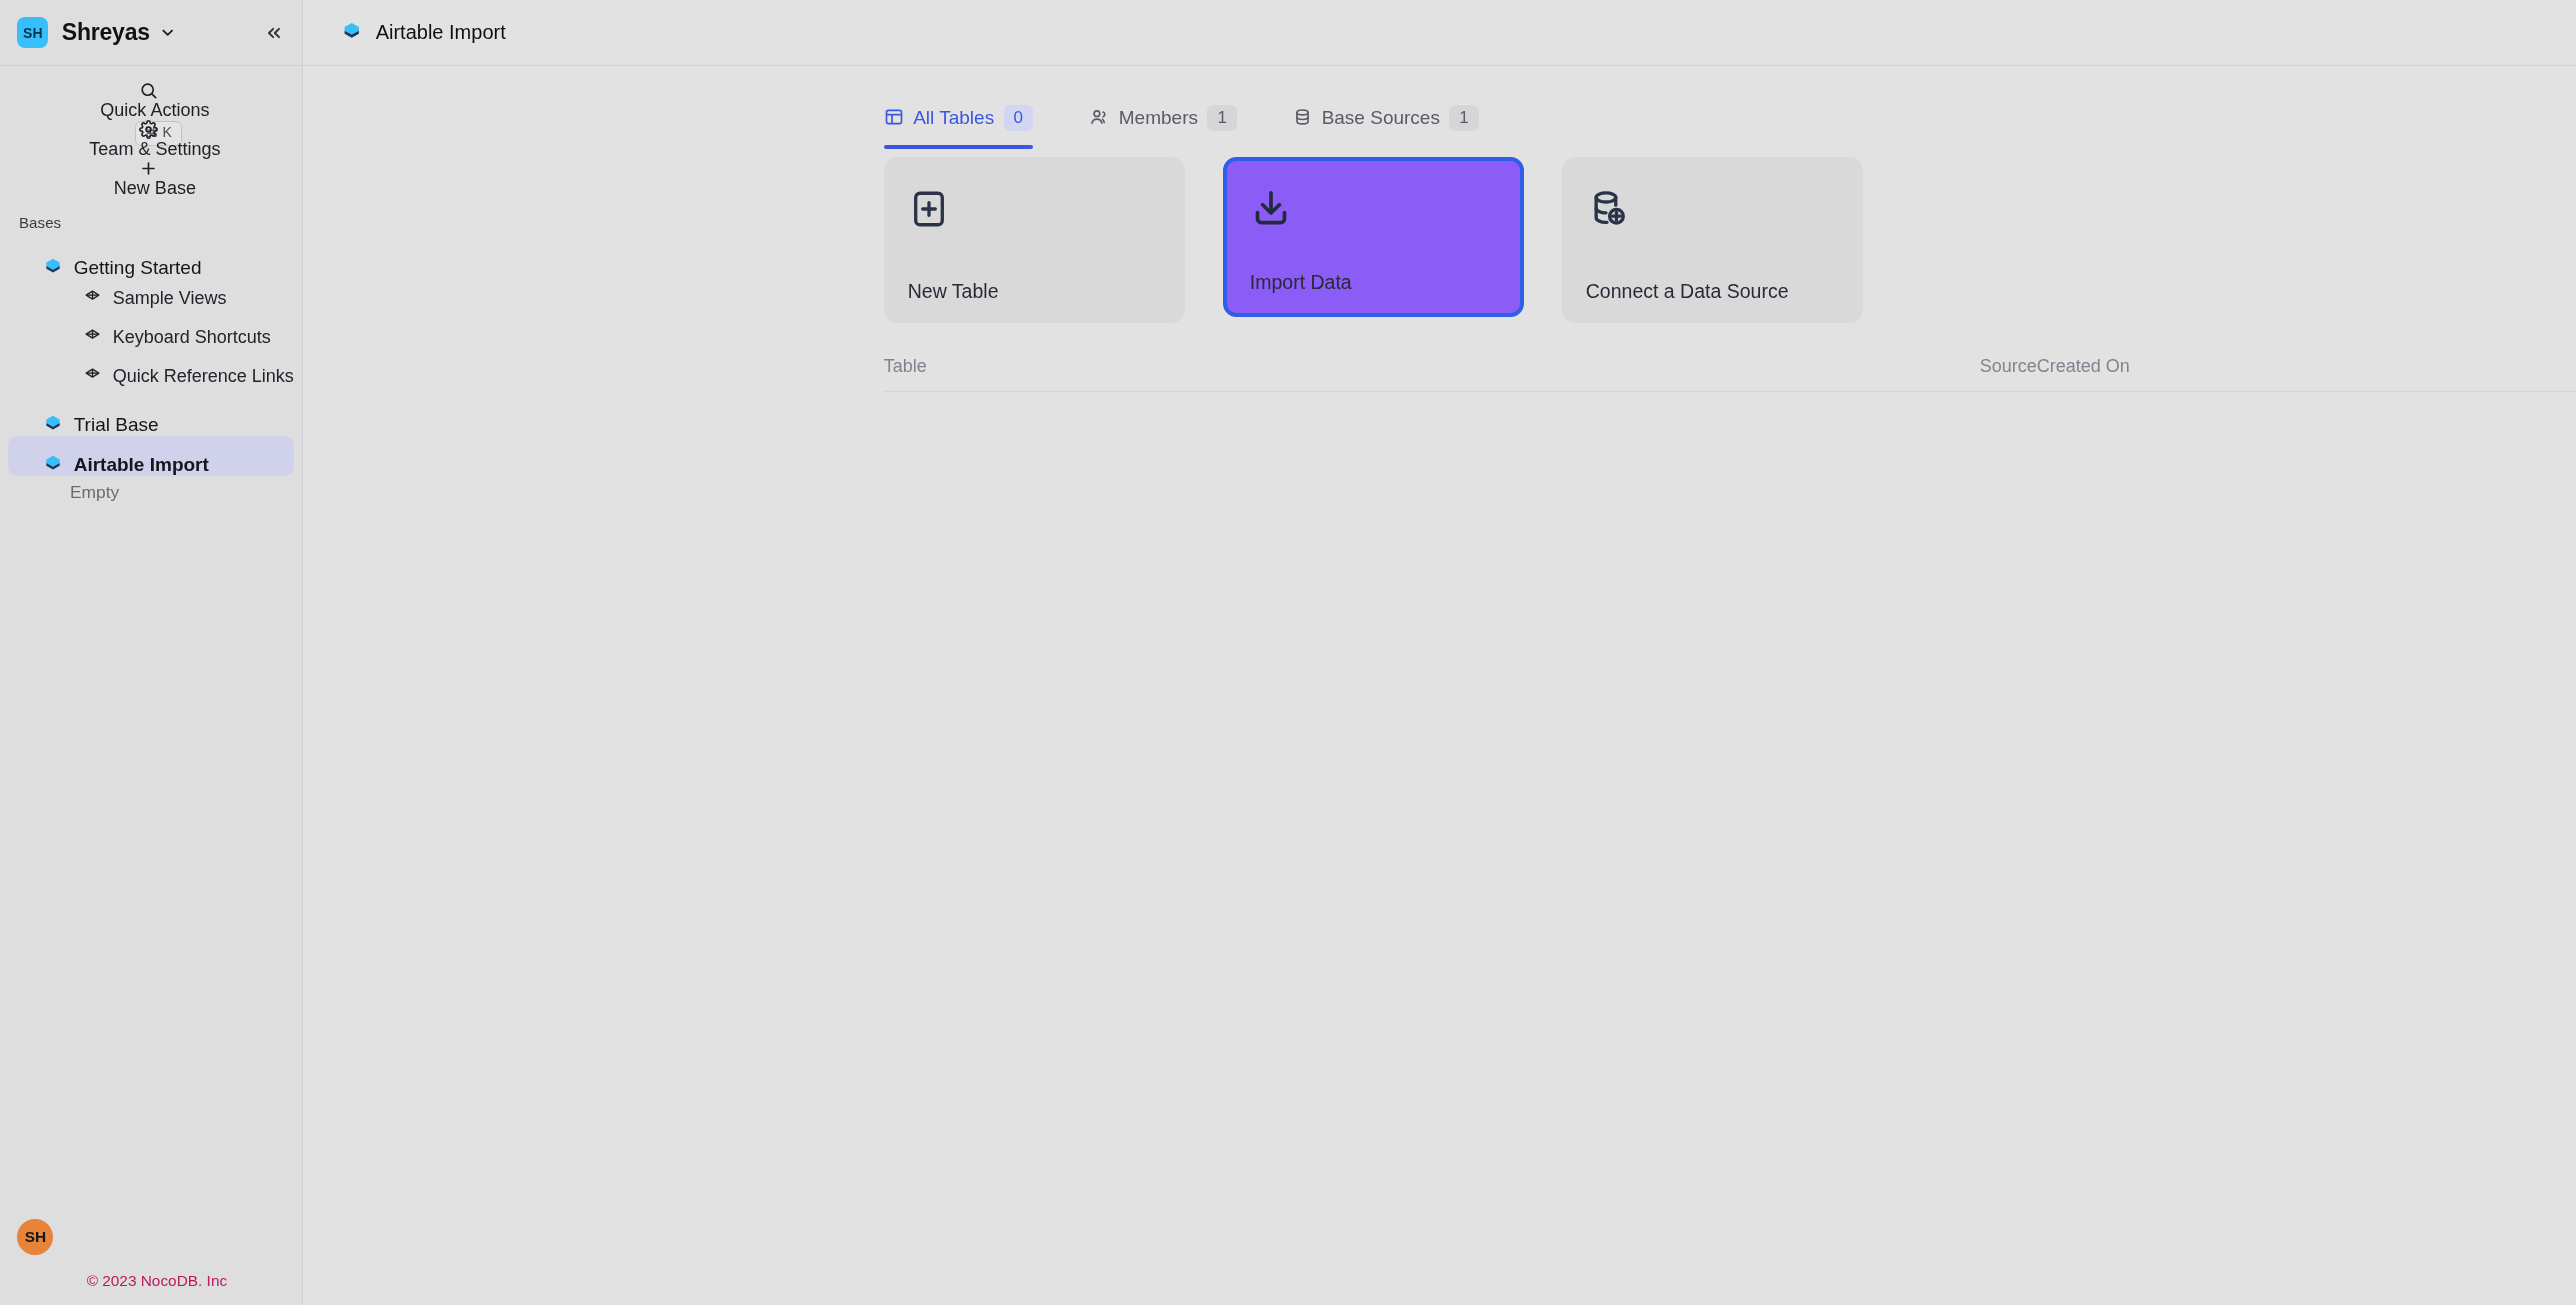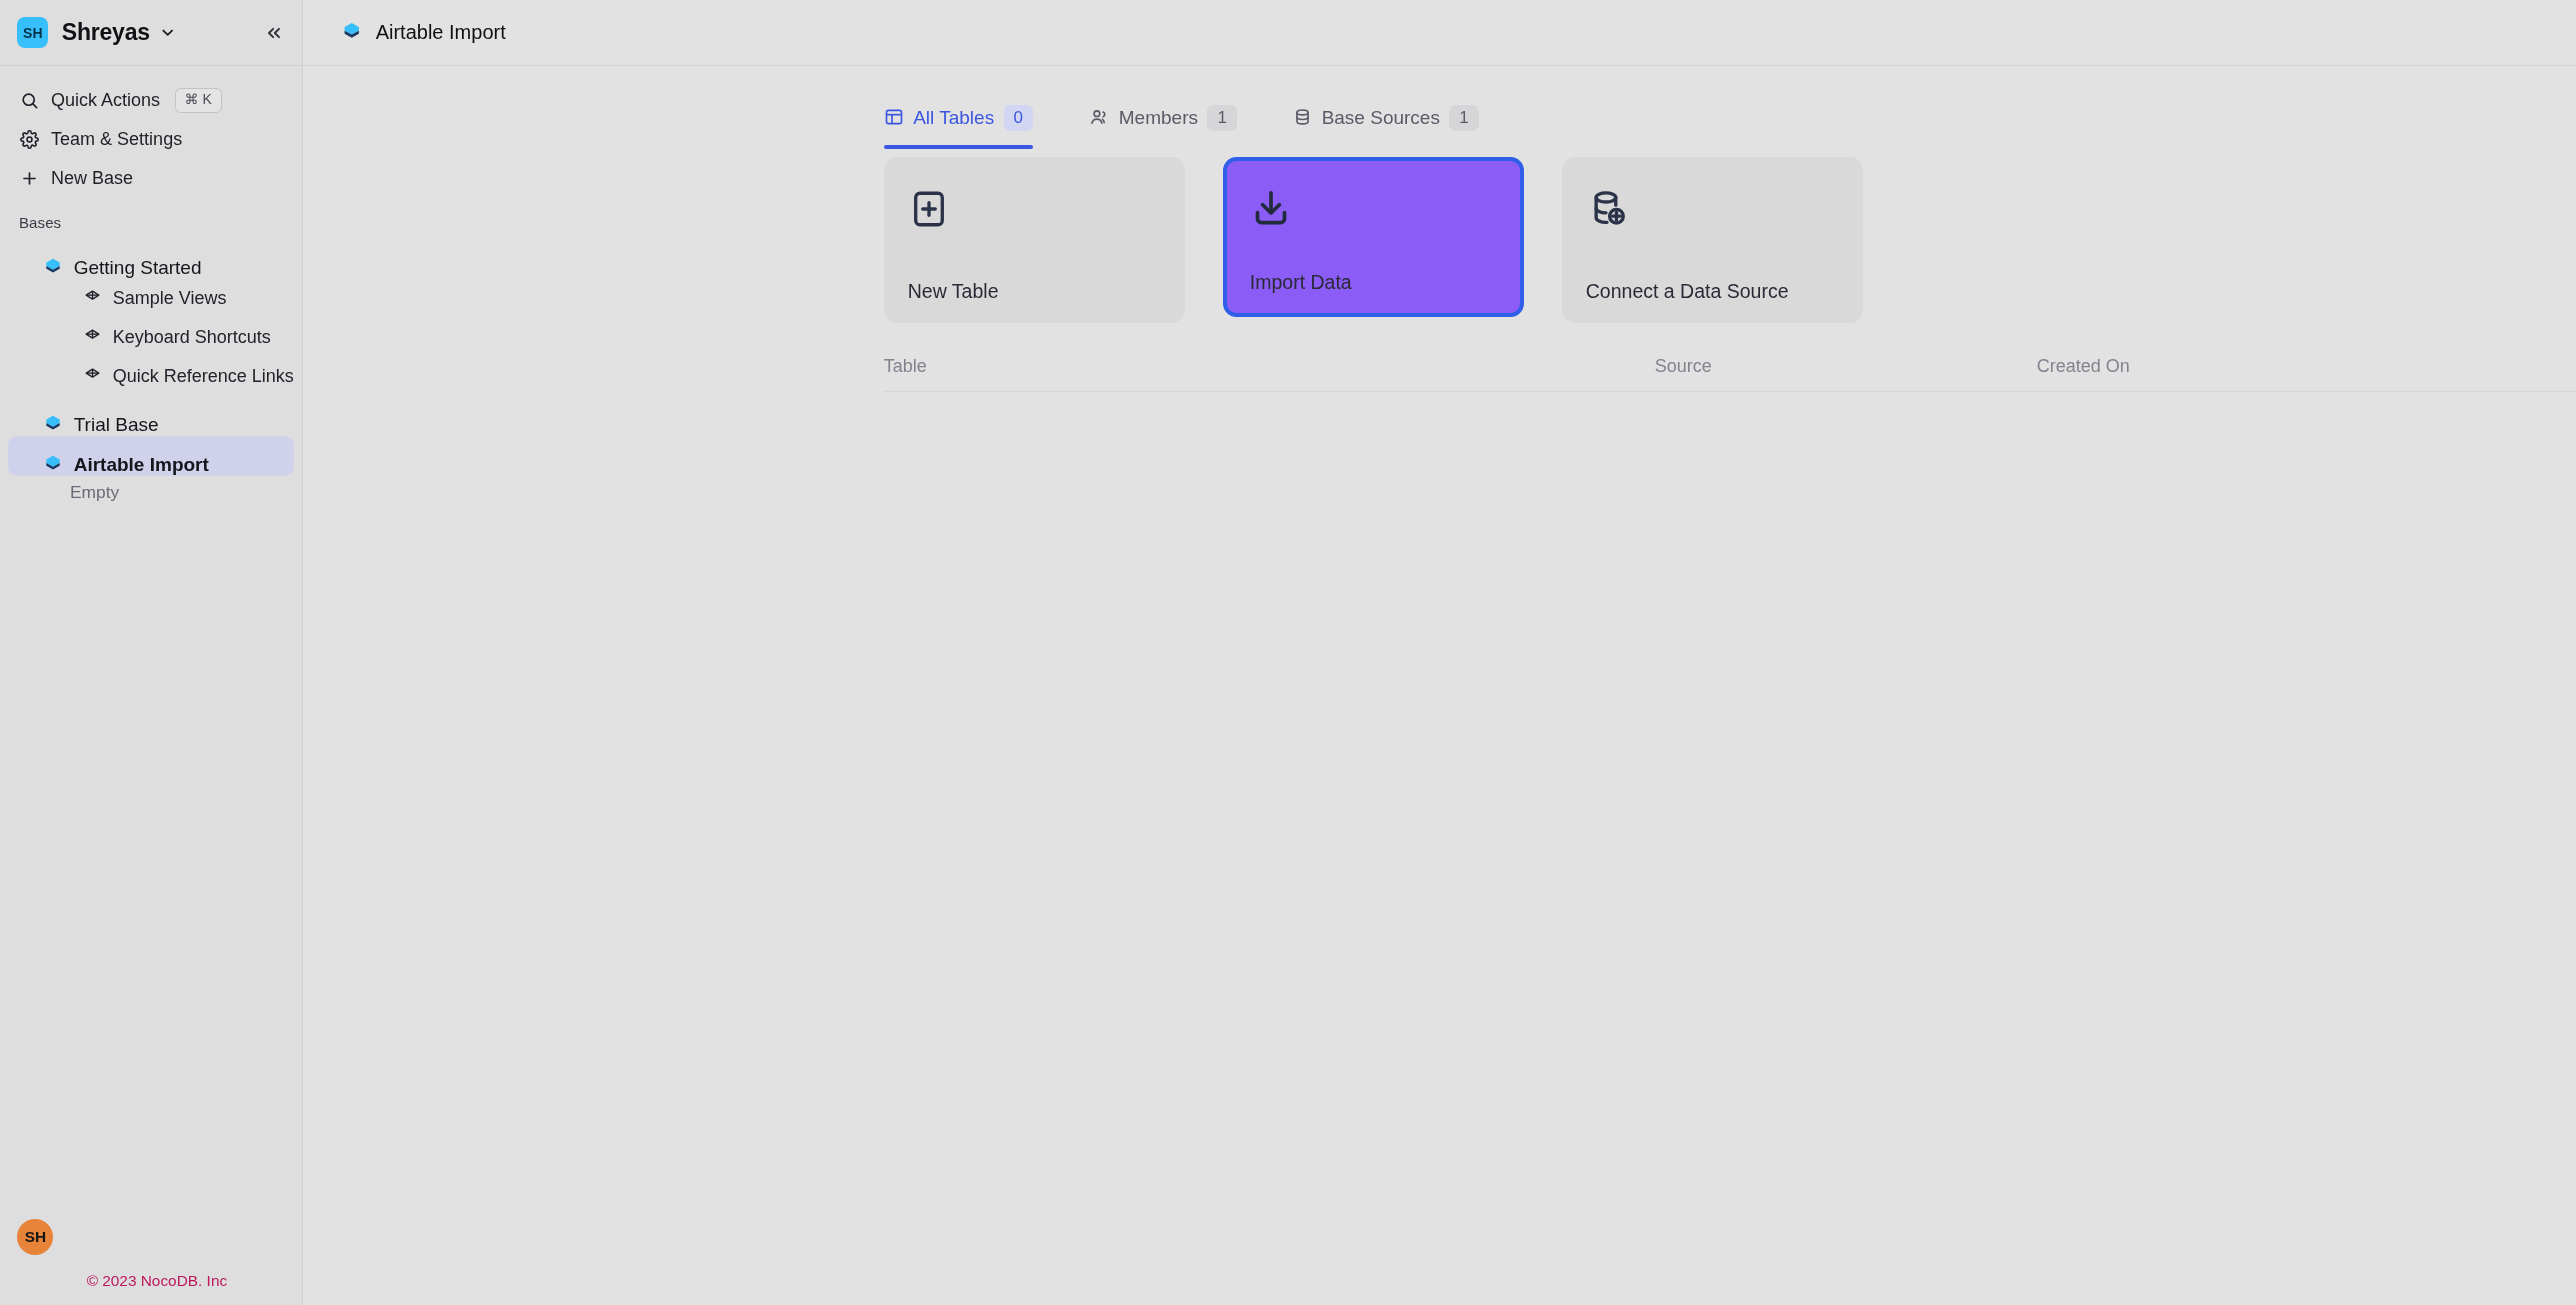--- a/index.html
+++ b/index.html
@@ -35,21 +35,21 @@
     margin-left: 13.4px; font-size: 23px; font-weight: 700;
     color: #101015; letter-spacing: -0.2px; white-space: nowrap;
   }
   .ws-caret { margin-left: 9.4px; display: flex; align-items: center; }
   .sb-collapse { margin-left: auto; display: flex; align-items: center; cursor: pointer; }
 
   .sb-nav { padding-top: 14.8px; }
   .sb-row {
     display: flex; align-items: center;
     height: 39px; margin: 0 10.7px; padding: 0 9.4px;
-    border-radius: 8px; cursor: pointer;
+    border-radius: 8px; cursor: pointer; flex-direction: column;
   }
   .sb-row .ico { width: 23px; display: flex; align-items: center; justify-content: flex-start; flex: none; }
   .sb-row .lbl { font-size: 18px; color: #1f1f26; margin-left: 8px; white-space: nowrap; }
   .kbd {
     margin-left: 14.8px; border: 1.3px solid #c3c3c7; border-radius: 6px;
     padding: 1.3px 8.7px 2.7px; font-size: 14px; color: #4b4b55;
     background: #e4e4e5; line-height: 1.35; white-space: nowrap;
   }
   .sb-section {
     font-size: 15px; color: #3a3a44; padding: 16px 0 8px 19px; letter-spacing: 0.1px;
@@ -122,21 +122,21 @@
   .card-icon { height: 51px; display: flex; align-items: center; }
 
   
   .table-wrap { margin: 19px 0 0 581px; width: 1893px; }
   .thead {
     display: flex; align-items: center; height: 50px;
     border-bottom: 1.3px solid #d6d6d8;
   }
   .th { font-size: 18px; color: #83838f; }
   .th.col-table { width: 771px; }
-  .th.col-source { width: 382px; }
+  .th.col-source { width: 382px; text-align: right; }
   .th.col-created { flex: 1; }
 </style>
 </head>
 <body>
 
 <div class="app">
 
   <aside class="sidebar">
 
     <div class="sb-header">

